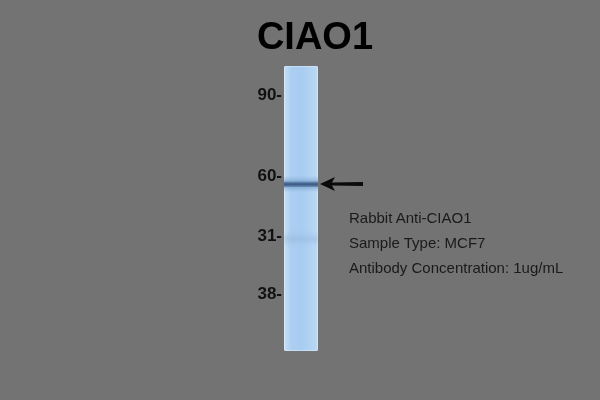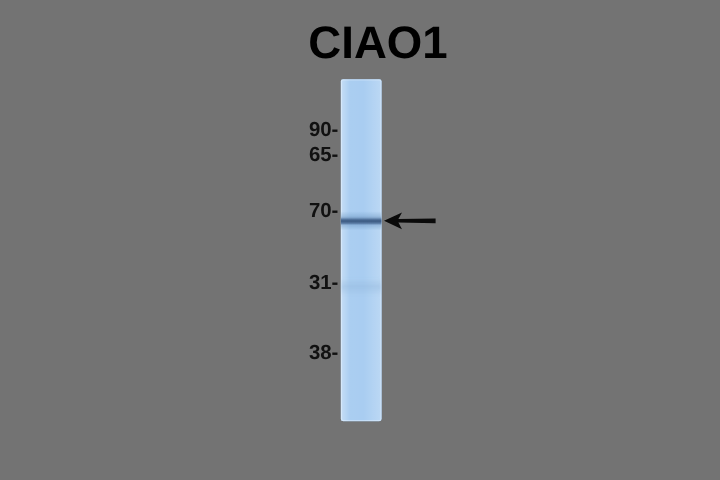--- a/index.html
+++ b/index.html
@@ -138,33 +138,37 @@
   }
 </style>
 </head>
 <body>
 
 <div id="root">
 
   <div id="blot-title">CIAO1</div>
 
   <div id="marker-column">
-    <div class="marker" style="top:99px;">90-</div>
-    <div class="marker" style="top:120px;">65-</div>
-    <div class="marker" style="top:167px;">70-</div>
+    <div class="marker" style="top:86px;">90-</div>
+    <div class="marker" style="top:167px;">60-</div>
     <div class="marker" style="top:227px;text-align:right;">31-</div>
     <div class="marker" style="top:285px;">38-</div>
   </div>
 
   <div id="lane">
     <div class="band" id="band-secondary" style="top:166px;"></div>
     <div class="band" id="band-main" style="top:110px;"></div>
     <div class="band" id="band-main-core" style="top:116px;"></div>
   </div>
 
   <div id="band-arrow">
     <svg width="46" height="20" viewBox="0 0 46 20" xmlns="http://www.w3.org/2000/svg">
       <path d="M2,10 L17,3 L14,8.6 L45,8.0 L45,12.0 L14,11.4 L17,17 Z" fill="#0a0a0a"></path>
     </svg>
   </div>
 
+  <div id="annotations">
+    <div class="annotation-line">Rabbit Anti-CIAO1</div>
+    <div class="annotation-line">Sample Type: MCF7</div>
+    <div class="annotation-line">Antibody Concentration: 1ug/mL</div>
+  </div>
 
 </div>
 
 </body></html>

